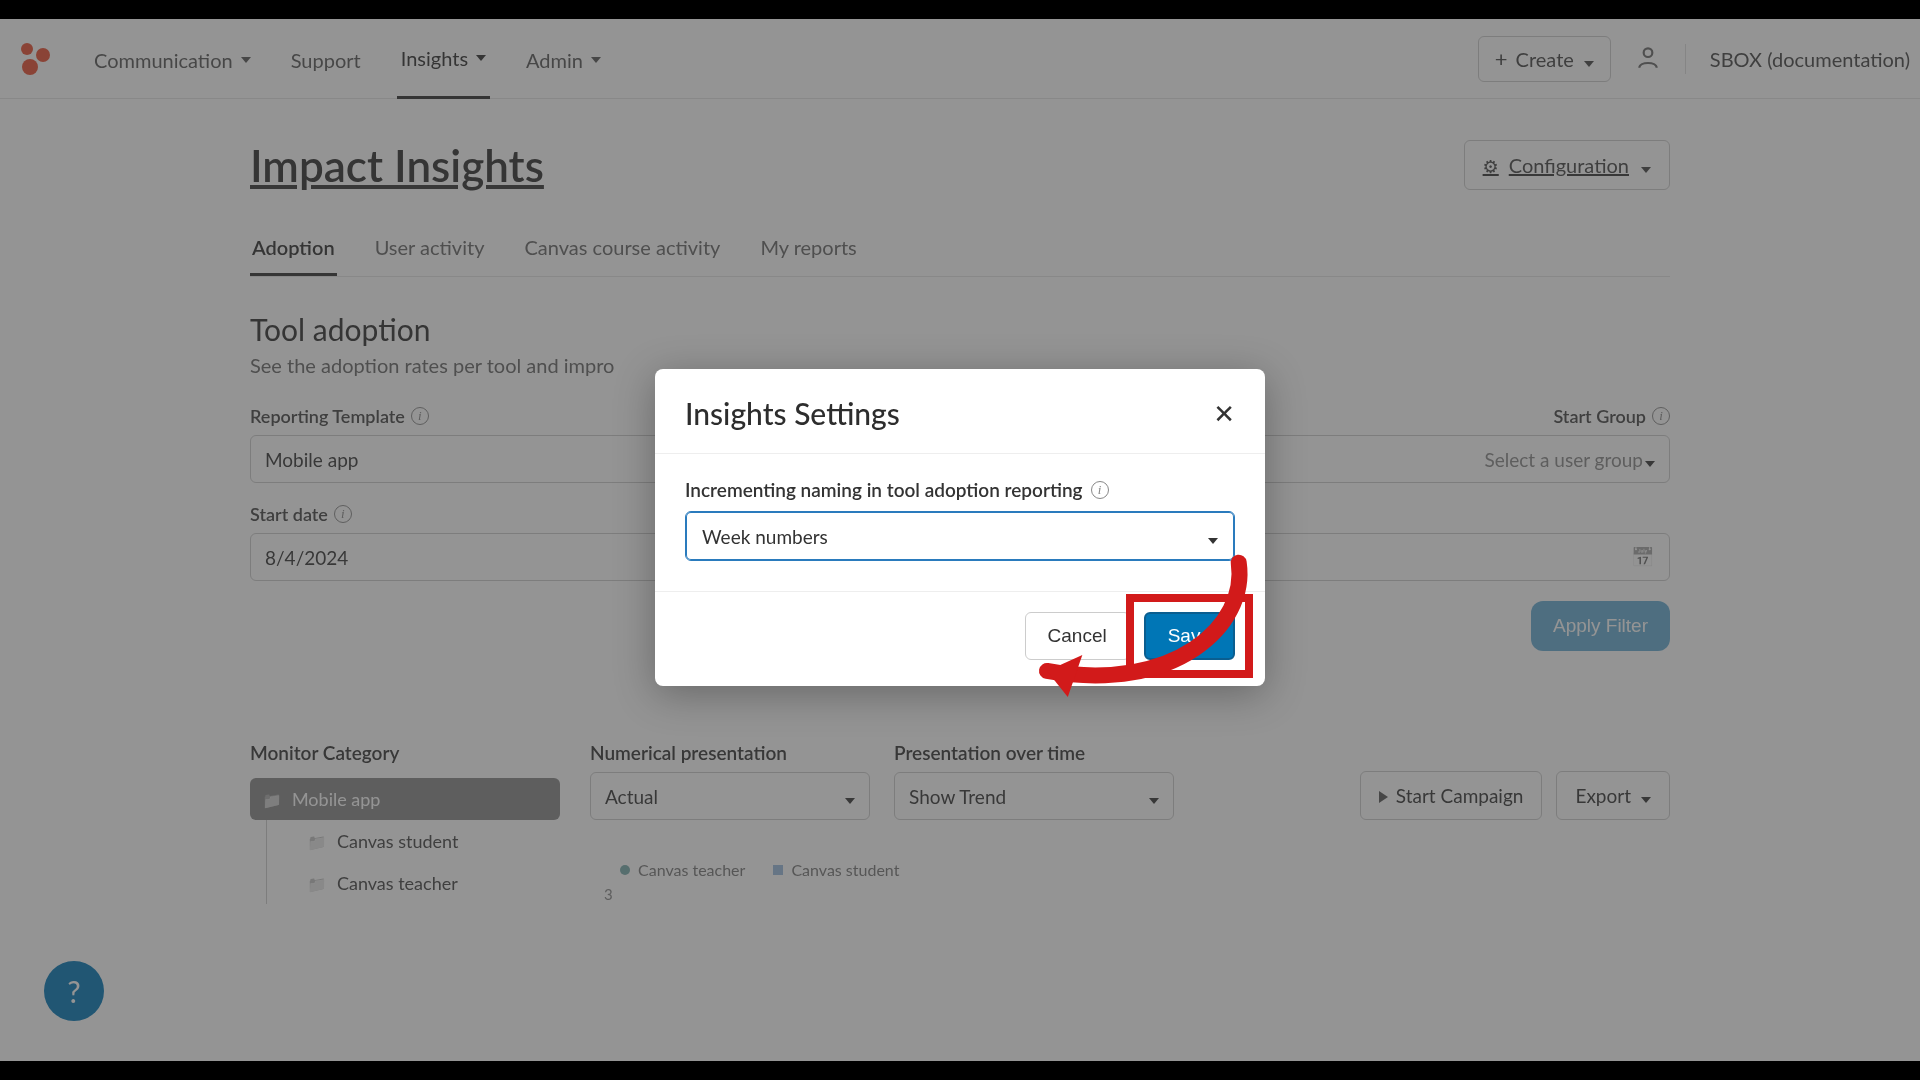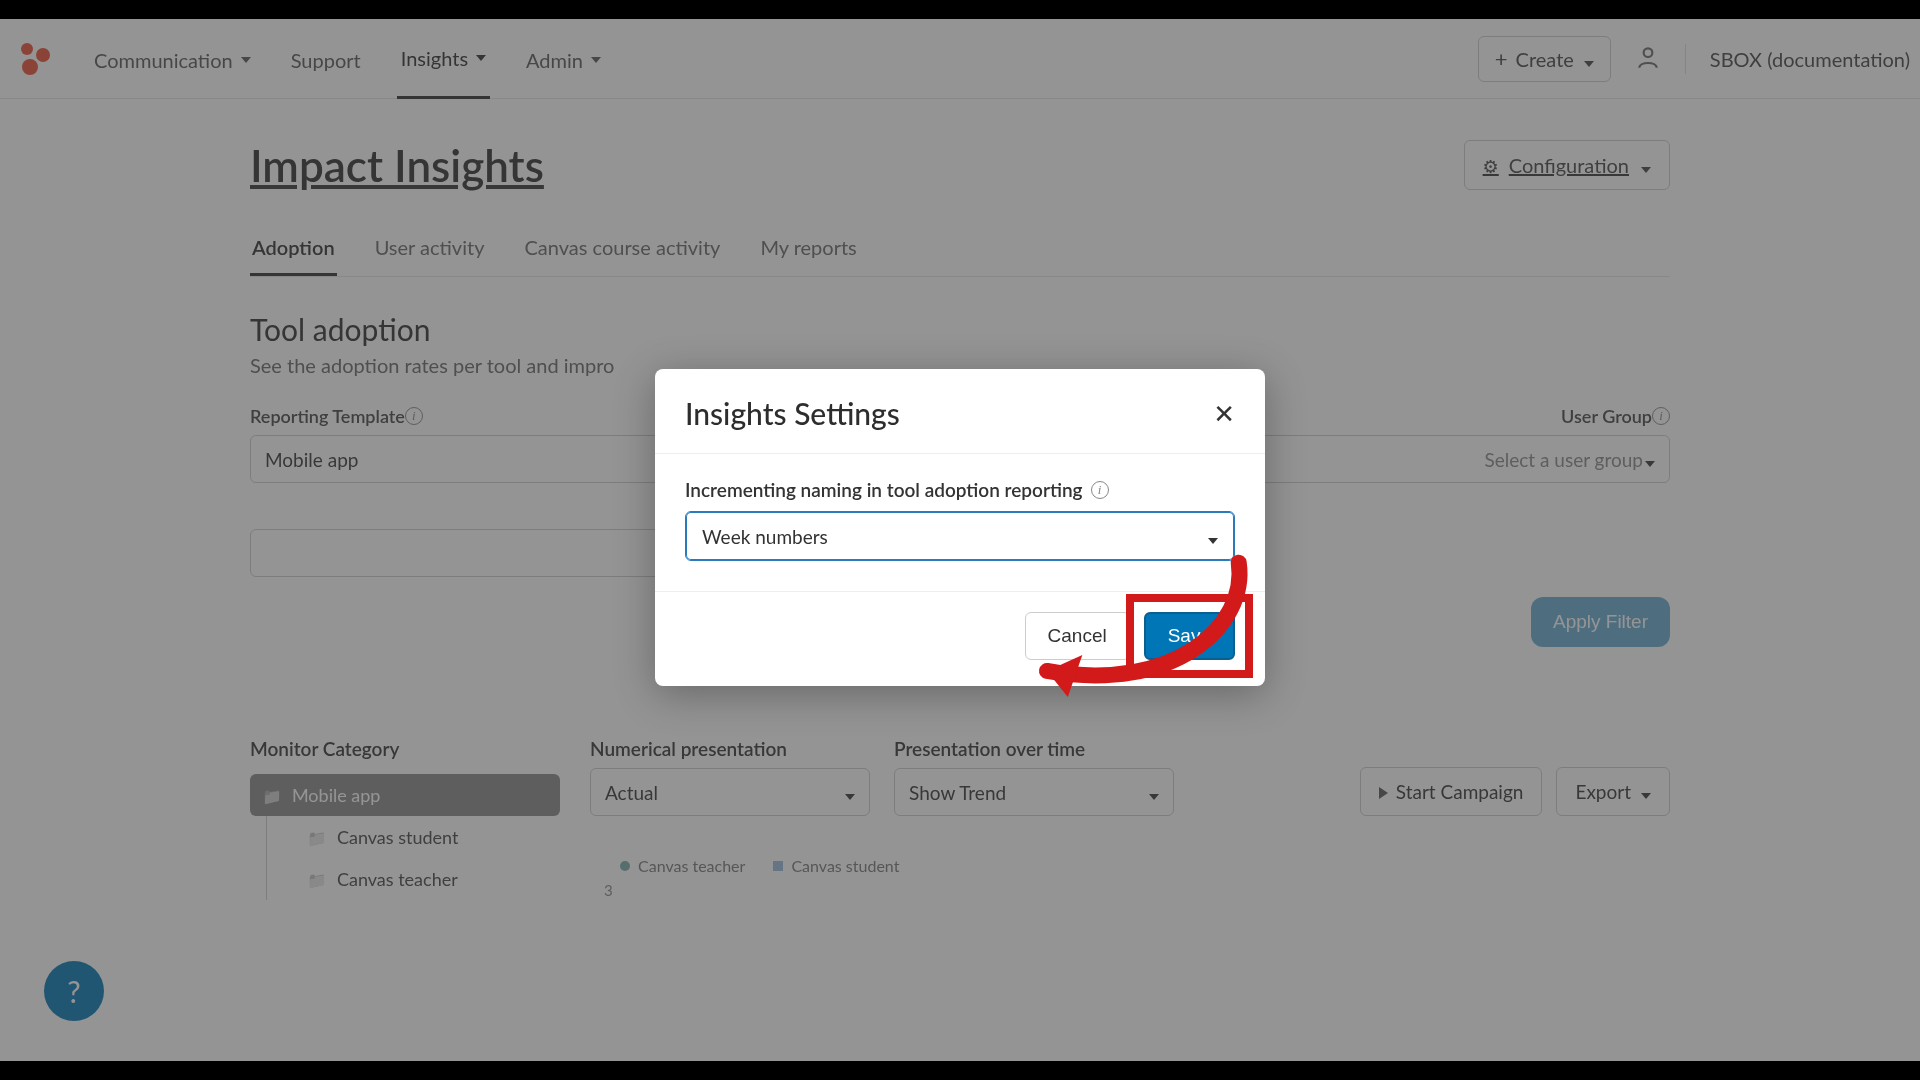--- a/index.html
+++ b/index.html
@@ -88,21 +88,21 @@
     .tab.active { color: #2d2d2d; border-bottom: 3px solid #2d2d2d; font-weight: 600; }
 
     .section-title { font-size: 30px; color: #2d2d2d; margin-bottom: 6px; }
     .section-sub { font-size: 20px; color: #666; margin-bottom: 28px; }
 
     .filter-row { display: flex; gap: 28px; margin-bottom: 20px; }
     .filter-col { flex: 1; display: flex; flex-direction: column; }
     .filter-col.half { flex: 0.5; }
     .filter-label {
       font-size: 18px; font-weight: 600; color: #444;
-      display: flex; align-items: center; gap: 0; margin-bottom: 8px;
+      display: flex; align-items: center; gap: 6px; margin-bottom: 8px;
     }
     .info-icon {
       display: inline-flex; width: 18px; height: 18px;
       border: 1.5px solid #888; border-radius: 50%;
       align-items: center; justify-content: center;
       font-style: italic; font-family: serif; font-size: 13px; color: #888;
       font-weight: normal;
     }
     .info-icon::before { content: "i"; }
     .ctrl {
@@ -290,31 +290,40 @@
         <div class="filter-label">
             <span>Reporting Template</span>
             <span class="info-icon"></span>
           </div>
         <div class="ctrl">
           <span class="value">Mobile app</span>
         </div>
       </div>
       <div class="filter-col">
         <div class="filter-label" style="justify-content:flex-end;">
-            <span>User Group</span>
+            <span>Start Group</span>
             <span class="info-icon"></span>
           </div>
         <div class="ctrl">
           <span class="placeholder" style="margin-left:auto; margin-right:auto; text-align:right; width:100%; padding-left:50%;">Select a user group</span>
           <span class="chev-down"></span>
         </div>
       </div>
     </div>
 
     <div class="filter-row">
+      <div class="filter-col half">
+        <div class="filter-label">
+            <span>Start date</span>
+            <span class="info-icon"></span>
+          </div>
+        <div class="ctrl" style="width:100%;">
+          <span class="value">8/4/2024</span>
+        </div>
+      </div>
       <div class="filter-col half" style="justify-content:flex-end;">
         <div style="height:26px;"></div>
         <div class="ctrl" style="justify-content:flex-end;">
            <span class="cal-icon"></span>
         </div>
       </div>
     </div>
 
     <div class="filter-actions">
       <button class="apply-btn">Apply Filter</button>

